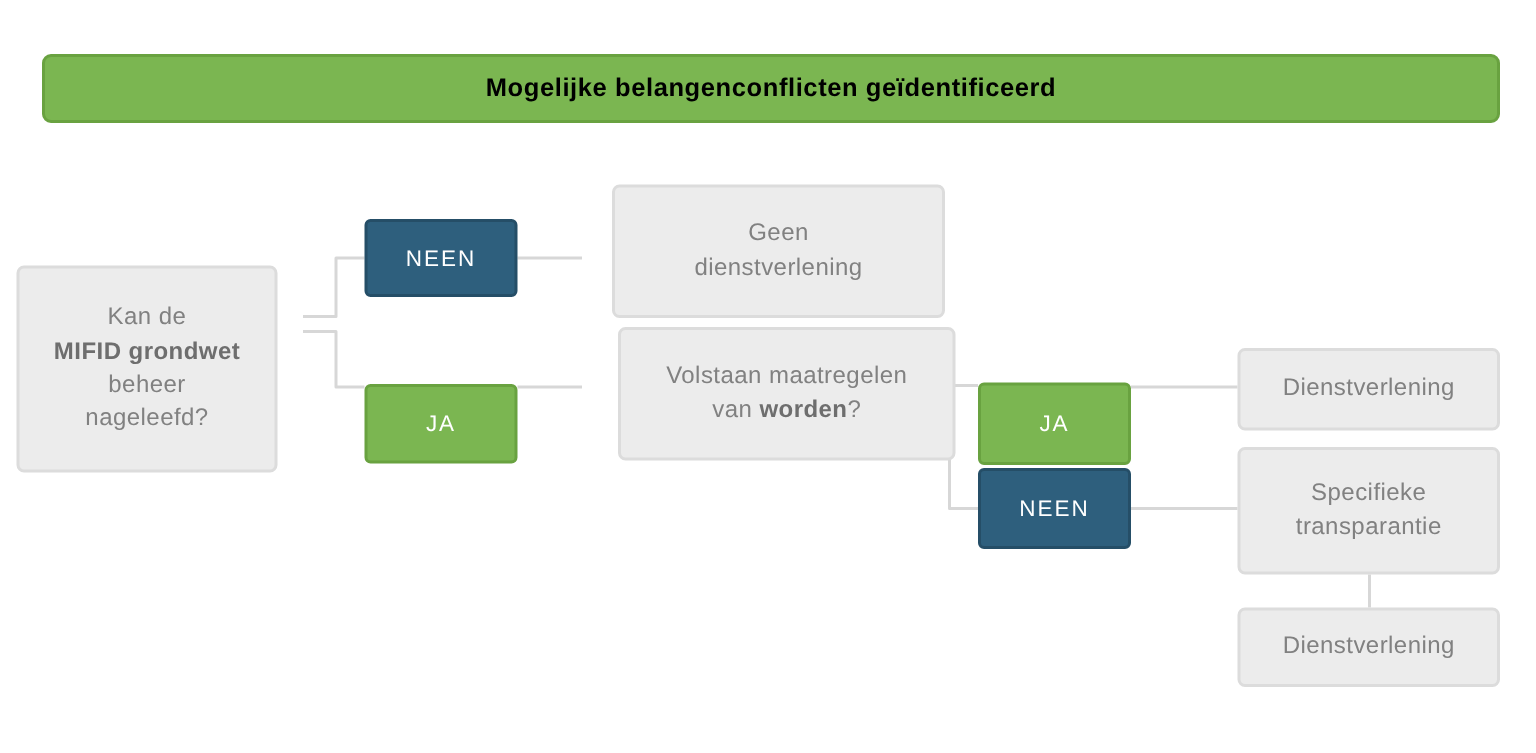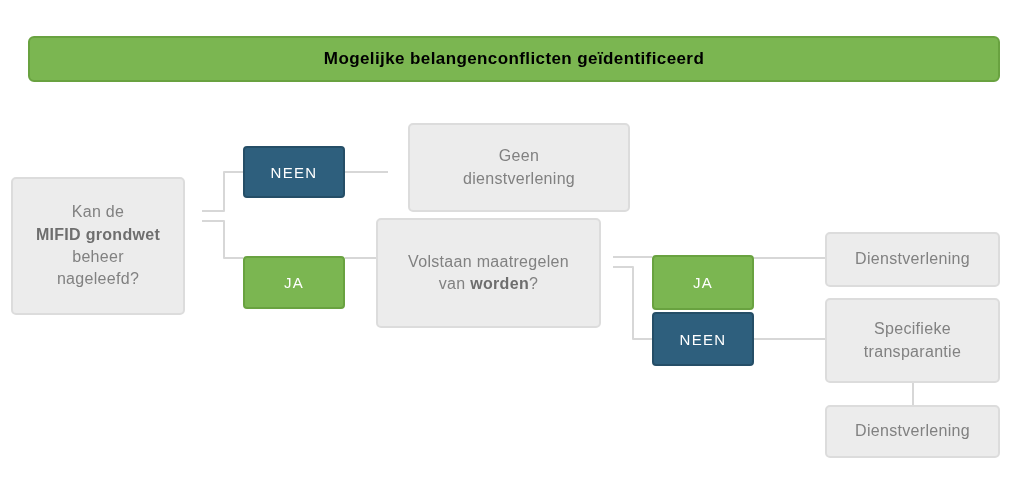--- a/index.html
+++ b/index.html
@@ -61,21 +61,21 @@
     letter-spacing: 1.3px;
     border-radius: 4px;
   }
   .tag.no  { background: var(--no-blue, #2e5f7d);  border: 2px solid var(--no-blue-border, #254e67); }
   .tag.yes { background: var(--yes-green, #7bb651); border: 2px solid var(--yes-green-border, #69a240); margin-top: 24px; }
 
   #q1       { left: 11px;  top: 155px; width: 174px; height: 138px; margin-top: 22px; }
   #no1      { left: 243px; top: 146px; width: 102px; height: 52px; }
   #geen     { left: 408px; top: 123px; width: 222px; height: 89px; }
   #ja1      { left: 243px; top: 232px; width: 102px; height: 53px; }
-  #volstaan { left: 376px; top: 218px; width: 225px; height: 110px; }
+  #volstaan { left: 412px; top: 218px; width: 225px; height: 89px; }
   #ja2      { left: 652px; top: 231px; width: 102px; height: 55px; }
   #no2      { left: 652px; top: 312px; width: 102px; height: 54px; }
   #dienst1  { left: 825px; top: 232px; width: 175px; height: 55px; }
   #spec     { left: 825px; top: 298px; width: 175px; height: 85px; align-items: center; }
   #dienst2  { left: 825px; top: 405px; width: 175px; height: 53px; }
 </style>
 </head>
 <body>
 
 <div class="stage">

